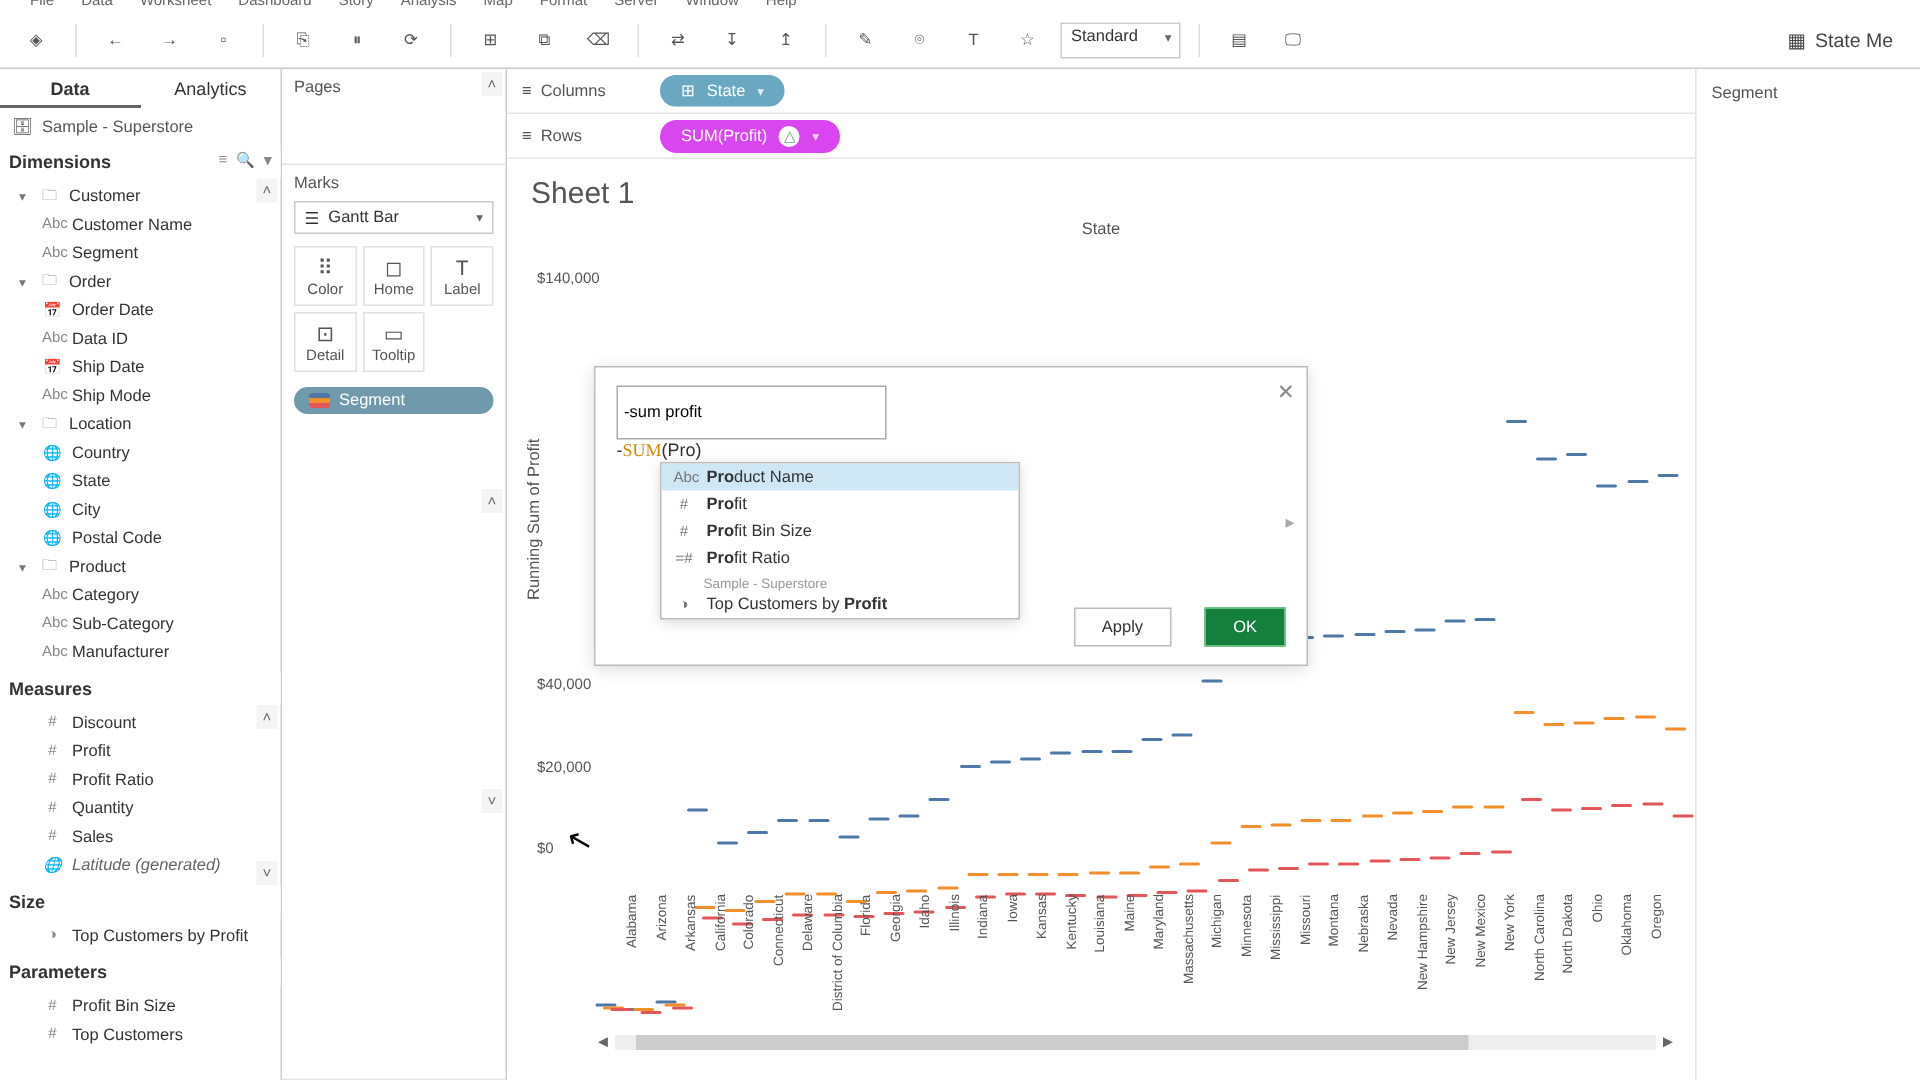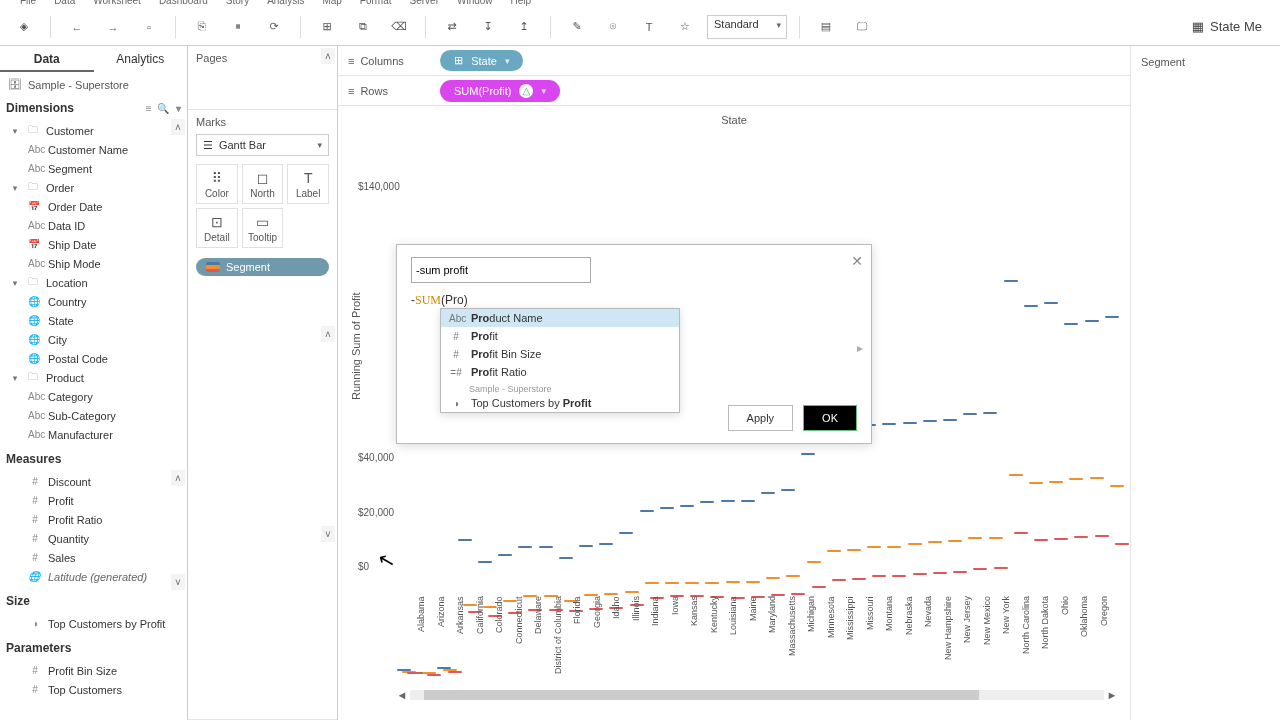--- a/index.html
+++ b/index.html
@@ -18,21 +18,21 @@
   .showme { display: flex; align-items: center; gap: 6px; font-size: 13px; color: #444; padding-right: 8px; }
 
   .main { display: flex; height: 674px; }
 
   
   .sidebar { width: 188px; border-right: 1px solid #ccc; display:flex; flex-direction:column; }
   .side-tabs { display:flex; height: 26px; }
   .side-tab { flex:1; text-align:center; line-height:26px; font-size:12px; }
   .side-tab.active { font-weight:bold; border-bottom: 2px solid #666;}
   .ds-row { padding: 6px 8px; display:flex; align-items:center; gap:6px; color:#555;}
-  .section-h { display:flex; align-items:center; justify-content:space-between; padding: 4px 6px; font-weight:bold; font-size:12px; color:#333; background:#fff;}
+  .section-h { display:flex; align-items:flex-start; justify-content:space-between; padding: 4px 6px; font-weight:bold; font-size:12px; color:#333; background:#fff;}
   .section-h .tools { display:flex; gap:6px; color:#888; font-size:10px;}
   .tree { padding: 2px 0 4px 0; }
   .tree-row { display:flex; align-items:center; padding: 2px 4px 2px 10px; gap:6px; height:19px; color:#333; }
   .tree-row.group { font-weight:normal; }
   .tree-row .tw { width:10px; text-align:center; color:#777; font-size:9px;}
   .tree-row .ic { width:14px; text-align:center; color:#888; font-size:10px;}
   .tree-row.indent1 { padding-left: 28px; }
   .tree-row.ital { font-style: italic; color:#666;}
 
   
@@ -76,27 +76,27 @@
 
   
   .legend { width:150px; border-left:1px solid #e4e4e4; padding:10px;}
   .legend-title{ font-size:11px; color:#555; margin-bottom:6px;}
   .legend-item{ display:flex; align-items:center; gap:6px; font-size:11px; color:#444; padding:2px 0;}
   .swatch{ width:12px; height:12px;}
 
   
   .calc-pop { position:absolute; left:396px; top:244px; width:476px; height:200px; background:#fff; border:1px solid #bbb; box-shadow:0 2px 10px rgba(0,0,0,.15); z-index:50;}
   .calc-close{ position:absolute; right:8px; top:8px; color:#888; font-size:14px;}
-  .calc-name { position:absolute; left:14px; top:12px; width:180px; height:26px; border:1px solid #aaa; padding:2px 4px; font-size:11px;}
+  .calc-name { position:absolute; left:14px; top:12px; width:180px; height:36px; border:1px solid #aaa; padding:2px 4px; font-size:11px;}
   .calc-body { position:absolute; left:14px; top:48px; right:14px; font-family: "Courier New", monospace; font-size:12px; color:#333;}
   .calc-body .fn{ color:#d08a00;font-family:Liberation Serif, serif;}
   .calc-expand{ position:absolute; right:8px; top:96px; color:#aaa; font-size:12px;}
-  .calc-btns{ position:absolute; right:14px; bottom:12px; display:flex; gap:10px;}
+  .calc-btns{ position:absolute; right:14px; bottom:12px; display:flex; gap:22px;}
   .btn{ height:26px; padding:0 18px; border:1px solid #bbb; background:#fff; font-size:11px; display:flex;align-items:center;}
-  .btn.ok{ background:#000000; border-color:#67c07a; color:#fff;}
+  .btn.ok{ background:#15803d; border-color:#67c07a; color:#fff;}
 
   
   .ac { position:absolute; left:440px; top:308px; width:240px; background:#fff; border:1px solid #bbb; box-shadow:0 2px 8px rgba(0,0,0,.15); z-index:60; max-height:130px; overflow:hidden;}
   .ac-row{ display:flex; align-items:center; gap:8px; padding:3px 8px; font-size:11px;}
   .ac-row.sel{ background:#cfe6f5;}
   .ac-row .aic{ width:14px; text-align:center; color:#777; font-size:10px;}
   .ac-section{ font-size:9px; color:#999; padding:3px 8px 0 28px;}
   .bold{ font-weight:bold;}
 
   .cursor-arrow { position:absolute; left:378px; top:548px; font-size:20px; color:#000; z-index:5; transform: rotate(-15deg);}
@@ -312,21 +312,21 @@
         <span>☰</span>
         <span>Gantt Bar</span>
       </div>
       <div class="marks-grid" id="marks-grid">
           <div class="mark-cell">
             <div class="mi">⠿</div>
             <div>Color</div>
           </div>
           <div class="mark-cell">
             <div class="mi">◻</div>
-            <div>North</div>
+            <div>Home</div>
           </div>
           <div class="mark-cell">
             <div class="mi">T</div>
             <div>Label</div>
           </div>
           <div class="mark-cell">
             <div class="mi">⊡</div>
             <div>Detail</div>
           </div>
           <div class="mark-cell">
@@ -361,20 +361,21 @@
           <span>Rows</span>
         </div>
       <div class="pill green">
         <span>SUM(Profit)</span>
         <span class="warn">△</span>
         <span class="dd">▾</span>
       </div>
     </div>
 
     <div class="vizarea">
+      <div class="sheet-title">Sheet 1</div>
       <div class="axis-title-top">State</div>
       <div class="ylab" style="left:12px; top:300px;">Running Sum of Profit</div>
 
       <div id="yticks"></div>
       <div class="chartbox" id="chartbox">
           <div class="gantt c-consumer" style="left: calc(0.416667%); width: 14px; top: 98.5714%;"></div>
           <div class="gantt c-consumer" style="left: calc(3.19444%); width: 14px; top: 99.2857%;"></div>
           <div class="gantt c-consumer" style="left: calc(5.97222%); width: 14px; top: 98.2143%;"></div>
           <div class="gantt c-consumer" style="left: calc(8.75%); width: 14px; top: 72.8571%;"></div>
           <div class="gantt c-consumer" style="left: calc(11.5278%); width: 14px; top: 77.1429%;"></div>

